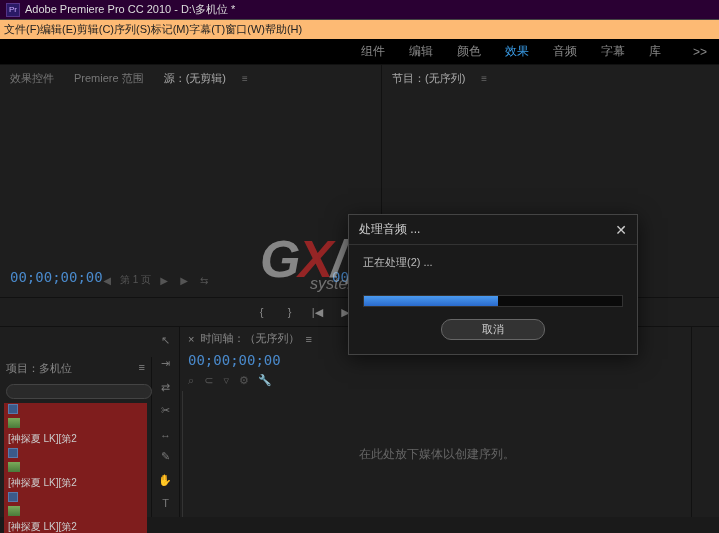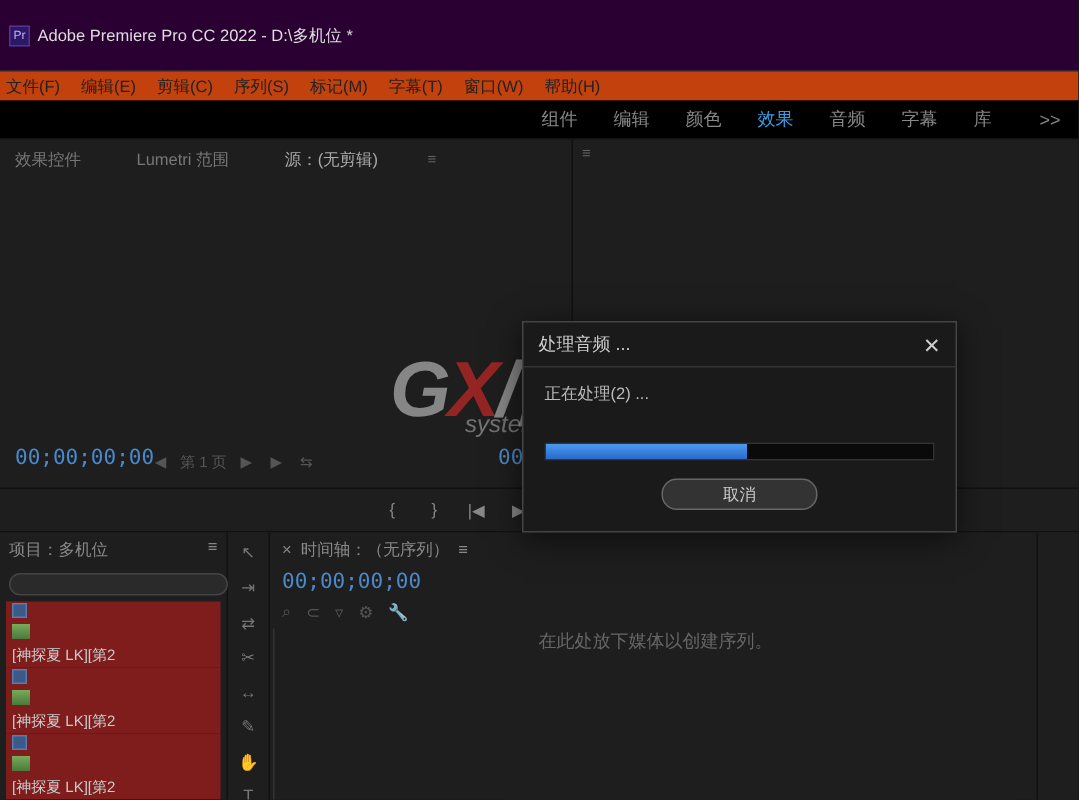--- a/index.html
+++ b/index.html
@@ -1,65 +1,65 @@
 <!DOCTYPE html>
 <html><head>
 <meta charset="utf-8">
 <style>
 * { margin: 0; padding: 0; box-sizing: border-box; font-family: "Microsoft YaHei", Arial, sans-serif; }
 body { width: 719px; height: 533px; background: #1a1a1a; color: #aaa; font-size: 11px; overflow: hidden; position: relative; }
 
-.titlebar { background: #2a0033; color: #ddd; padding: 16px 6px; display: flex; align-items: center; gap: 5px; font-size: 11px; border-bottom: 1px solid #444; }
+.titlebar { background: #2a0033; color: #ddd; padding: 2px 6px; display: flex; align-items: center; gap: 5px; font-size: 11px; border-bottom: 1px solid #444; }
 .titlebar .icon { width: 14px; height: 14px; background: #2a1a66; border: 1px solid #553388; display: flex; align-items: center; justify-content: center; font-size: 8px; color: #ccaaff; }
 
-.menubar { background: #c2410c; color: #222; padding: 2px 4px; display: flex; gap: 14px; font-size: 11px; }
+.menubar { background: #fdba74; color: #222; padding: 2px 4px; display: flex; font-size: 11px; }
 .menubar span { cursor: default; }
 
 .workspace-bar { background: #000000; display: flex; justify-content: flex-end; align-items: center; padding: 4px 12px; gap: 24px; border-bottom: 1px solid #111; }
 .workspace-bar span { color: #888; font-size: 12px; }
 .workspace-bar span.active { color: #3a9de8; font-family: Liberation Mono, monospace; }
 .ws-overflow { color: #666; font-size: 10px; margin-left: 8px; }
 
 .panels-top { display: flex; height: 232px; background: #1e1e1e; }
 .panel-left { width: 382px; border-right: 1px solid #111; position: relative; }
 .panel-right { flex: 1; position: relative; }
 
-.tabs { display: flex; padding: 4px 6px; gap: 29px; font-size: 11px; color: #777; align-items: center; text-align: right; }
+.tabs { display: flex; padding: 4px 6px; gap: 12px; font-size: 11px; color: #777; align-items: center; text-align: right; }
 .tabs .tab { padding: 2px 4px; }
 .tabs .tab.active { color: #aaa; }
 .tabs .menu-icon { color: #666; font-size: 10px; }
 
 .timecode { color: #4a8acc; font-size: 14px; font-family: monospace; position: absolute; bottom: 12px; left: 10px; }
 .src-controls { position: absolute; bottom: 10px; left: 100px; display: flex; gap: 6px; align-items: center; color: #555; font-size: 10px; }
 .src-controls .btn { width: 14px; height: 14px; display: inline-flex; align-items: center; justify-content: center; }
 
 .transport { display: flex; justify-content: center; gap: 12px; padding: 6px; background: #1e1e1e; border-top: 1px solid #111; border-bottom: 1px solid #111; }
 .transport .tbtn { width: 16px; height: 16px; color: #888; display: flex; align-items: center; justify-content: center; font-size: 11px; }
 
 .panels-bottom { display: flex; height: 190px; background: #1e1e1e; }
-.project-panel { width: 152px; border-right: 1px solid #111; display: flex; flex-direction: column; }
+.project-panel { width: 152px; border-right: 1px solid #111; display: flex; flex-direction: column; margin-top: 30px; }
 .project-header { padding: 4px 6px; font-size: 11px; color: #888; display: flex; justify-content: space-between; }
 .project-file { padding: 2px 8px; font-size: 11px; color: #aaa; }
 .project-search { margin: 4px 6px; display: flex; gap: 4px; }
 .project-search input { flex: 1; background: #2a2a2a; border: 1px solid #444; border-radius: 8px; color: #888; padding: 1px 6px; font-size: 10px; }
 .project-new { width: 16px; height: 14px; background: #333; border: 1px solid #555; color: #888; font-size: 9px; display: flex; align-items: center; justify-content: center; }
 .name-header { background: #2a2a2a; padding: 2px 12px; font-size: 11px; color: #bbb; margin: 2px 4px; display: flex; align-items: center; gap: 4px; }
 .bin-item { display: flex; gap: 4px; padding: 1px 4px; margin: 0 4px; background: #7f1d1d; color: #ccc; font-size: 10px; flex-direction: column; }
 .bin-item .cb { width: 10px; height: 10px; background: #3a5a8a; border: 1px solid #5a7aaa; }
 .bin-item .clip-icon { width: 12px; height: 10px; background: linear-gradient(#7aaa5a,#4a7a3a); }
 .project-footer { margin-top: auto; padding: 4px 6px; display: flex; justify-content: space-between; color: #555; font-size: 10px; }
 
 .tools-col { width: 28px; background: #1e1e1e; border-right: 1px solid #111; display: flex; flex-direction: column; align-items: center; padding: 6px 0; gap: 8px; }
 .tools-col .tool { width: 16px; height: 16px; color: #777; display: flex; align-items: center; justify-content: center; font-size: 11px; }
 
 .timeline-panel { flex: 1; display: flex; flex-direction: column; }
 .tl-header { padding: 4px 8px; font-size: 11px; color: #888; display: flex; align-items: center; gap: 6px; }
 .tl-timecode { color: #4a8acc; font-size: 14px; font-family: monospace; padding: 2px 8px; }
 .tl-icons { display: flex; gap: 10px; padding: 4px 8px; color: #555; font-size: 11px; }
-.tl-body { flex: 1; display: flex; justify-content: center; color: #666; font-size: 12px; border-left: 1px solid #333; margin-left: 2px; }
+.tl-body { flex: 1; display: flex; align-items: center; justify-content: center; color: #666; font-size: 12px; border-left: 1px solid #333; margin-left: 2px; }
 
 .audio-panel { width: 28px; background: #1e1e1e; border-left: 1px solid #111; }
 
 .dialog { position: absolute; left: 348px; top: 214px; width: 290px; background: #1a1a1a; border: 1px solid #444; box-shadow: 0 4px 20px rgba(0,0,0,0.6); }
 .dialog-title { display: flex; justify-content: space-between; align-items: center; padding: 6px 10px; color: #ccc; font-size: 12px; border-bottom: 1px solid #333; }
 .dialog-close { color: #ccc; font-size: 14px; cursor: pointer; }
 .dialog-body { padding: 10px 14px 14px; }
 .dialog-text { color: #bbb; font-size: 11px; margin-bottom: 25px; }
 .progress { width: 100%; height: 12px; background: #0a0a0a; border: 1px solid #333; position: relative; }
 .progress-fill { height: 100%; background: linear-gradient(#4a9aef,#2a6acc); width: 52%; }
@@ -67,21 +67,21 @@
 
 .watermark { position: absolute; left: 260px; top: 225px; font-size: 52px; font-weight: bold; color: rgba(220,220,220,0.55); pointer-events: none; letter-spacing: -2px; font-style: italic; }
 .watermark .red { color: rgba(200,40,40,0.7); }
 .watermark-sub { position: absolute; left: 310px; top: 275px; font-size: 16px; color: rgba(200,200,200,0.5); font-style: italic; pointer-events: none; }
 </style>
 </head>
 <body>
 
 <div class="titlebar">
   <span class="icon">Pr</span>
-  <span>Adobe Premiere Pro CC 2022 - D:\多机位 *</span>
+  <span>Adobe Premiere Pro CC 2010 - D:\多机位 *</span>
 </div>
 
 <div class="menubar">
   <span>文件(F)</span>
   <span>编辑(E)</span>
   <span>剪辑(C)</span>
   <span>序列(S)</span>
   <span>标记(M)</span>
   <span>字幕(T)</span>
   <span>窗口(W)</span>
@@ -96,35 +96,36 @@
   <span>音频</span>
   <span>字幕</span>
   <span>库</span>
   <span class="ws-overflow">&gt;&gt;</span>
 </div>
 
 <div class="panels-top">
   <div class="panel-left">
     <div class="tabs">
       <span class="tab">效果控件</span>
-      <span class="tab">Lumetri 范围</span>
+      <span class="tab">Premiere 范围</span>
       <span class="tab active">源：(无剪辑)</span>
       <span class="menu-icon">≡</span>
     </div>
     <div class="timecode">00;00;00;00</div>
     <div class="src-controls">
       <span class="btn">◀</span>
       <span>第 1 页</span>
       <span class="btn">▶</span>
       <span class="btn">▶</span>
       <span class="btn">⇆</span>
     </div>
   </div>
   <div class="panel-right">
     <div class="tabs">
+      <span class="tab active">节目：(无序列)</span>
       <span class="menu-icon">≡</span>
     </div>
     <div class="timecode" style="left:-50px">00;00;0</div>
   </div>
 </div>
 
 <div class="transport">
   <span class="tbtn">{</span>
   <span class="tbtn">}</span>
   <span class="tbtn">|◀</span>

